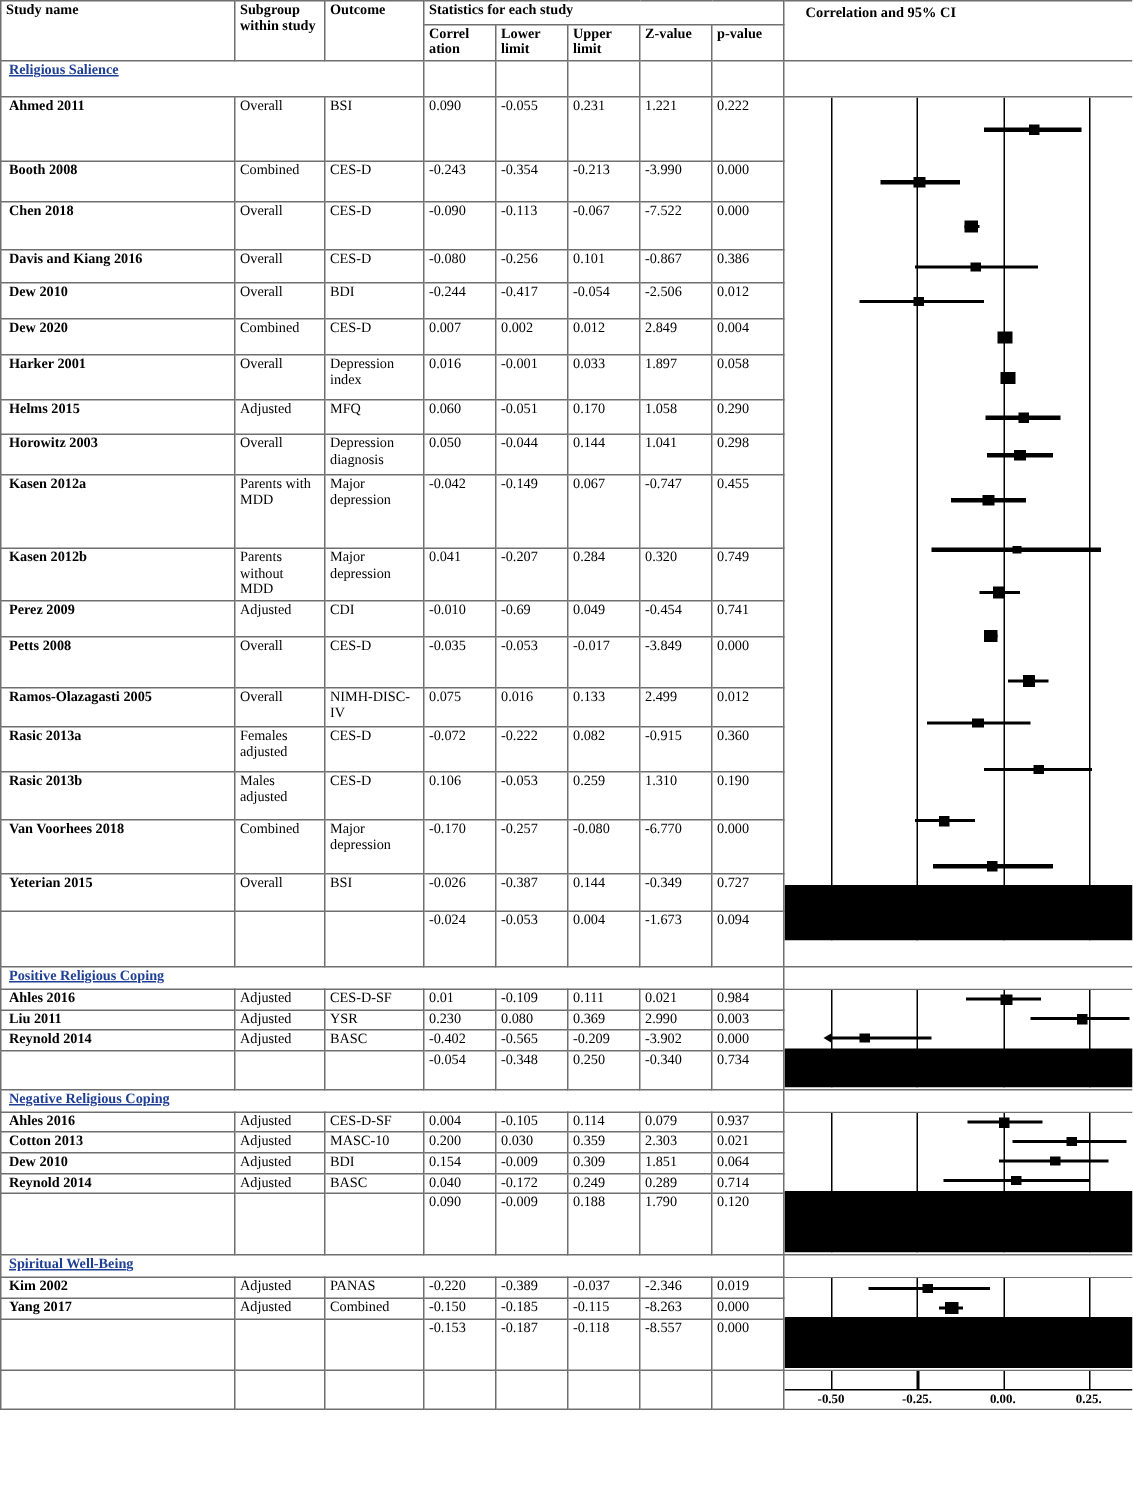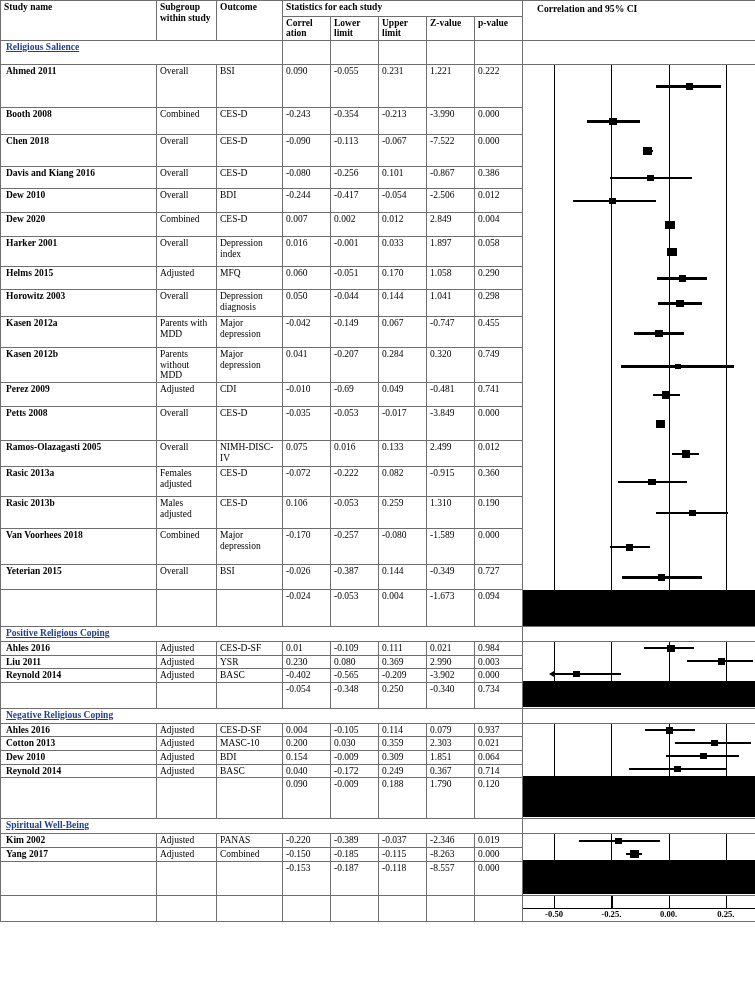--- a/index.html
+++ b/index.html
@@ -345,21 +345,21 @@
           <td class="studyname" style="height:27px">Horowitz 2003</td>
           <td>Overall</td>
           <td>Depression diagnosis</td>
           <td class="c-num">0.050</td>
           <td class="c-num">-0.044</td>
           <td class="c-num">0.144</td>
           <td class="c-num">1.041</td>
           <td class="c-num">0.298</td>
         </tr>
         <tr>
-          <td class="studyname" style="height:31px">Kasen 2012a</td>
+          <td class="studyname" style="height:49px">Kasen 2012a</td>
           <td>Parents with MDD</td>
           <td>Major depression</td>
           <td class="c-num">-0.042</td>
           <td class="c-num">-0.149</td>
           <td class="c-num">0.067</td>
           <td class="c-num">-0.747</td>
           <td class="c-num">0.455</td>
         </tr>
         <tr>
           <td class="studyname" style="height:33px">Kasen 2012b</td>
@@ -371,21 +371,21 @@
           <td class="c-num">0.320</td>
           <td class="c-num">0.749</td>
         </tr>
         <tr>
           <td class="studyname" style="height:24px">Perez 2009</td>
           <td>Adjusted</td>
           <td>CDI</td>
           <td class="c-num">-0.010</td>
           <td class="c-num">-0.69</td>
           <td class="c-num">0.049</td>
-          <td class="c-num">-0.481</td>
+          <td class="c-num">-0.454</td>
           <td class="c-num">0.741</td>
         </tr>
         <tr>
           <td class="studyname" style="height:34px">Petts 2008</td>
           <td>Overall</td>
           <td>CES-D</td>
           <td class="c-num">-0.035</td>
           <td class="c-num">-0.053</td>
           <td class="c-num">-0.017</td>
           <td class="c-num">-3.849</td>
@@ -421,21 +421,21 @@
           <td class="c-num">1.310</td>
           <td class="c-num">0.190</td>
         </tr>
         <tr>
           <td class="studyname" style="height:36px">Van Voorhees 2018</td>
           <td>Combined</td>
           <td>Major depression</td>
           <td class="c-num">-0.170</td>
           <td class="c-num">-0.257</td>
           <td class="c-num">-0.080</td>
-          <td class="c-num">-1.589</td>
+          <td class="c-num">-6.770</td>
           <td class="c-num">0.000</td>
         </tr>
         <tr>
           <td class="studyname" style="height:25px">Yeterian 2015</td>
           <td>Overall</td>
           <td>BSI</td>
           <td class="c-num">-0.026</td>
           <td class="c-num">-0.387</td>
           <td class="c-num">0.144</td>
           <td class="c-num">-0.349</td>
@@ -584,21 +584,21 @@
           <td class="c-num">1.851</td>
           <td class="c-num">0.064</td>
         </tr>
         <tr>
           <td class="studyname" style="height:13px">Reynold 2014</td>
           <td>Adjusted</td>
           <td>BASC</td>
           <td class="c-num">0.040</td>
           <td class="c-num">-0.172</td>
           <td class="c-num">0.249</td>
-          <td class="c-num">0.367</td>
+          <td class="c-num">0.289</td>
           <td class="c-num">0.714</td>
         </tr>
         <tr>
           <td class="studyname" style="height:41px"></td>
           <td></td>
           <td></td>
           <td class="c-num">0.090</td>
           <td class="c-num">-0.009</td>
           <td class="c-num">0.188</td>
           <td class="c-num">1.790</td>

